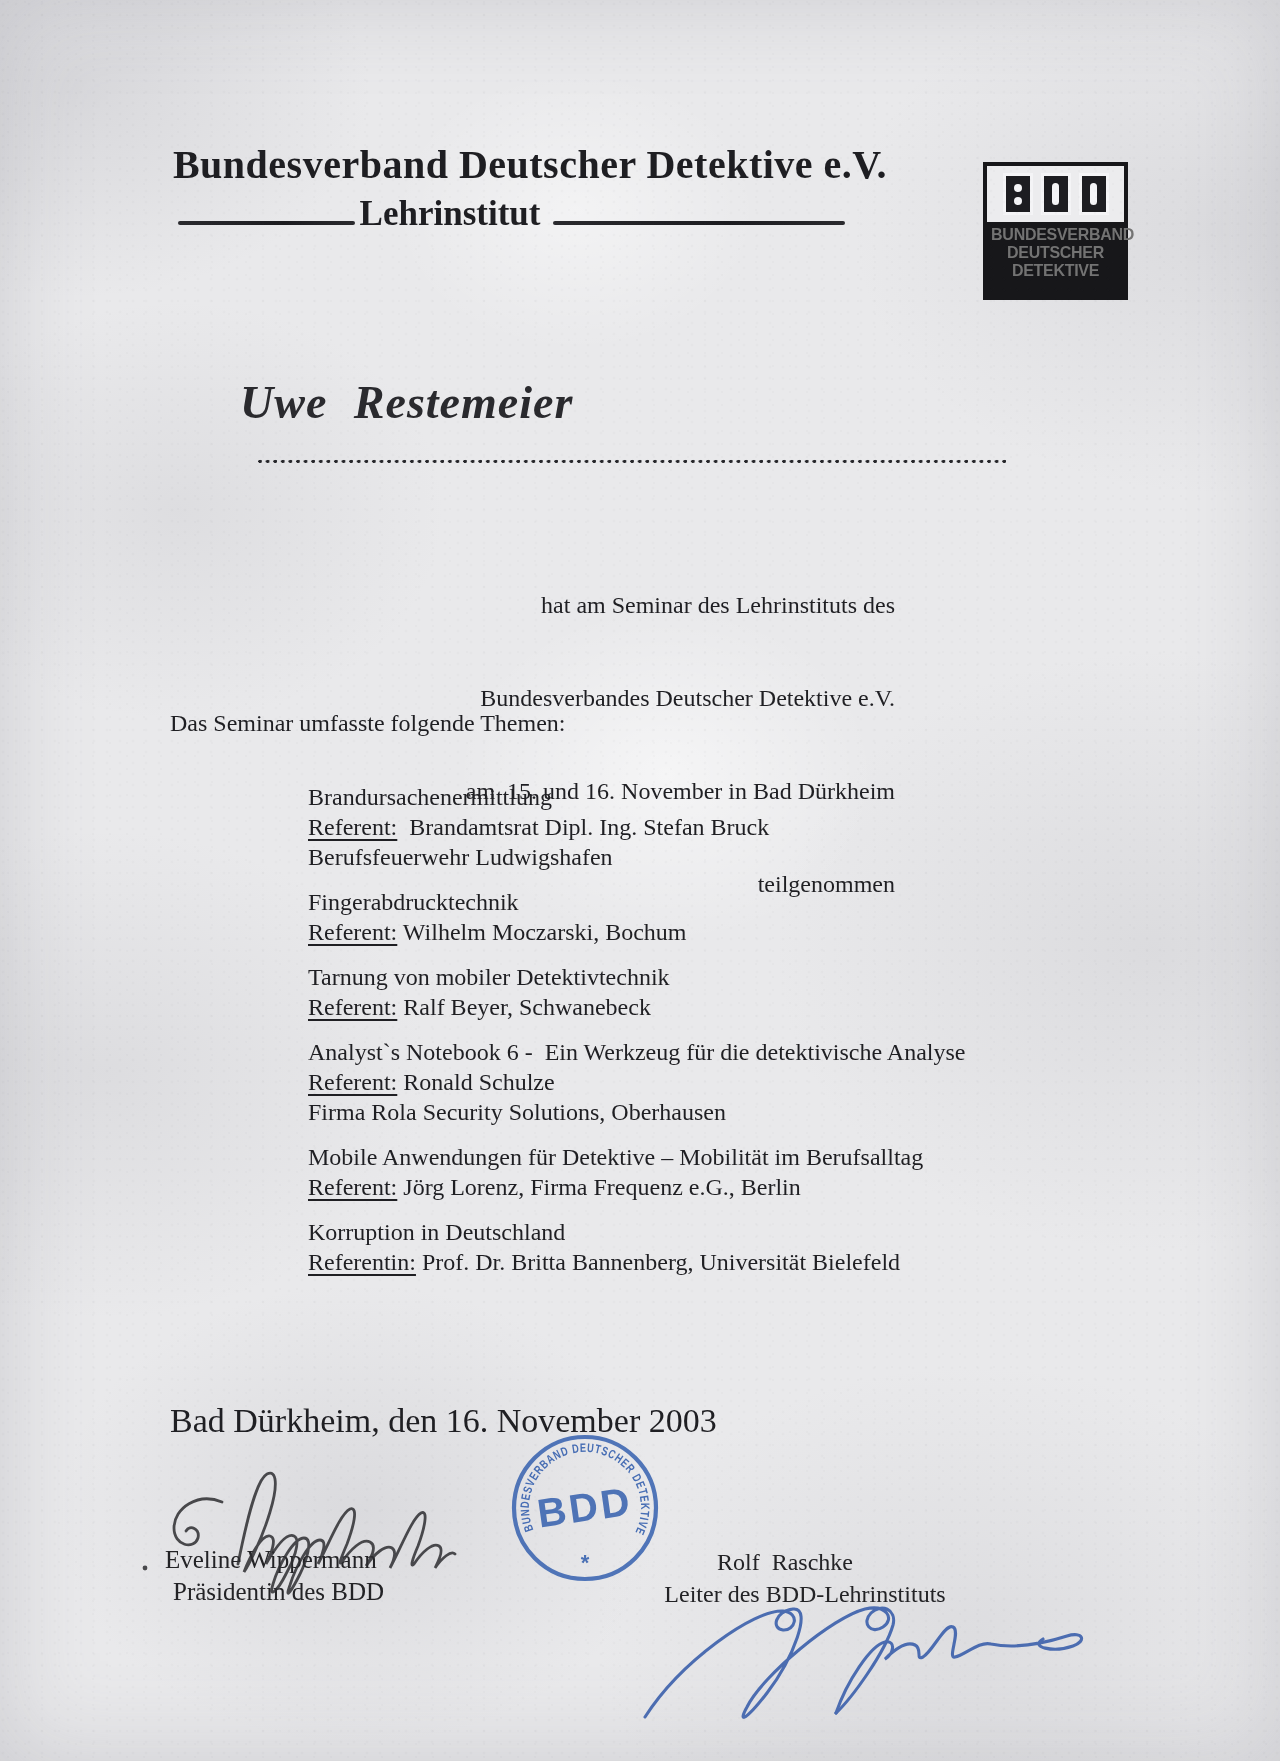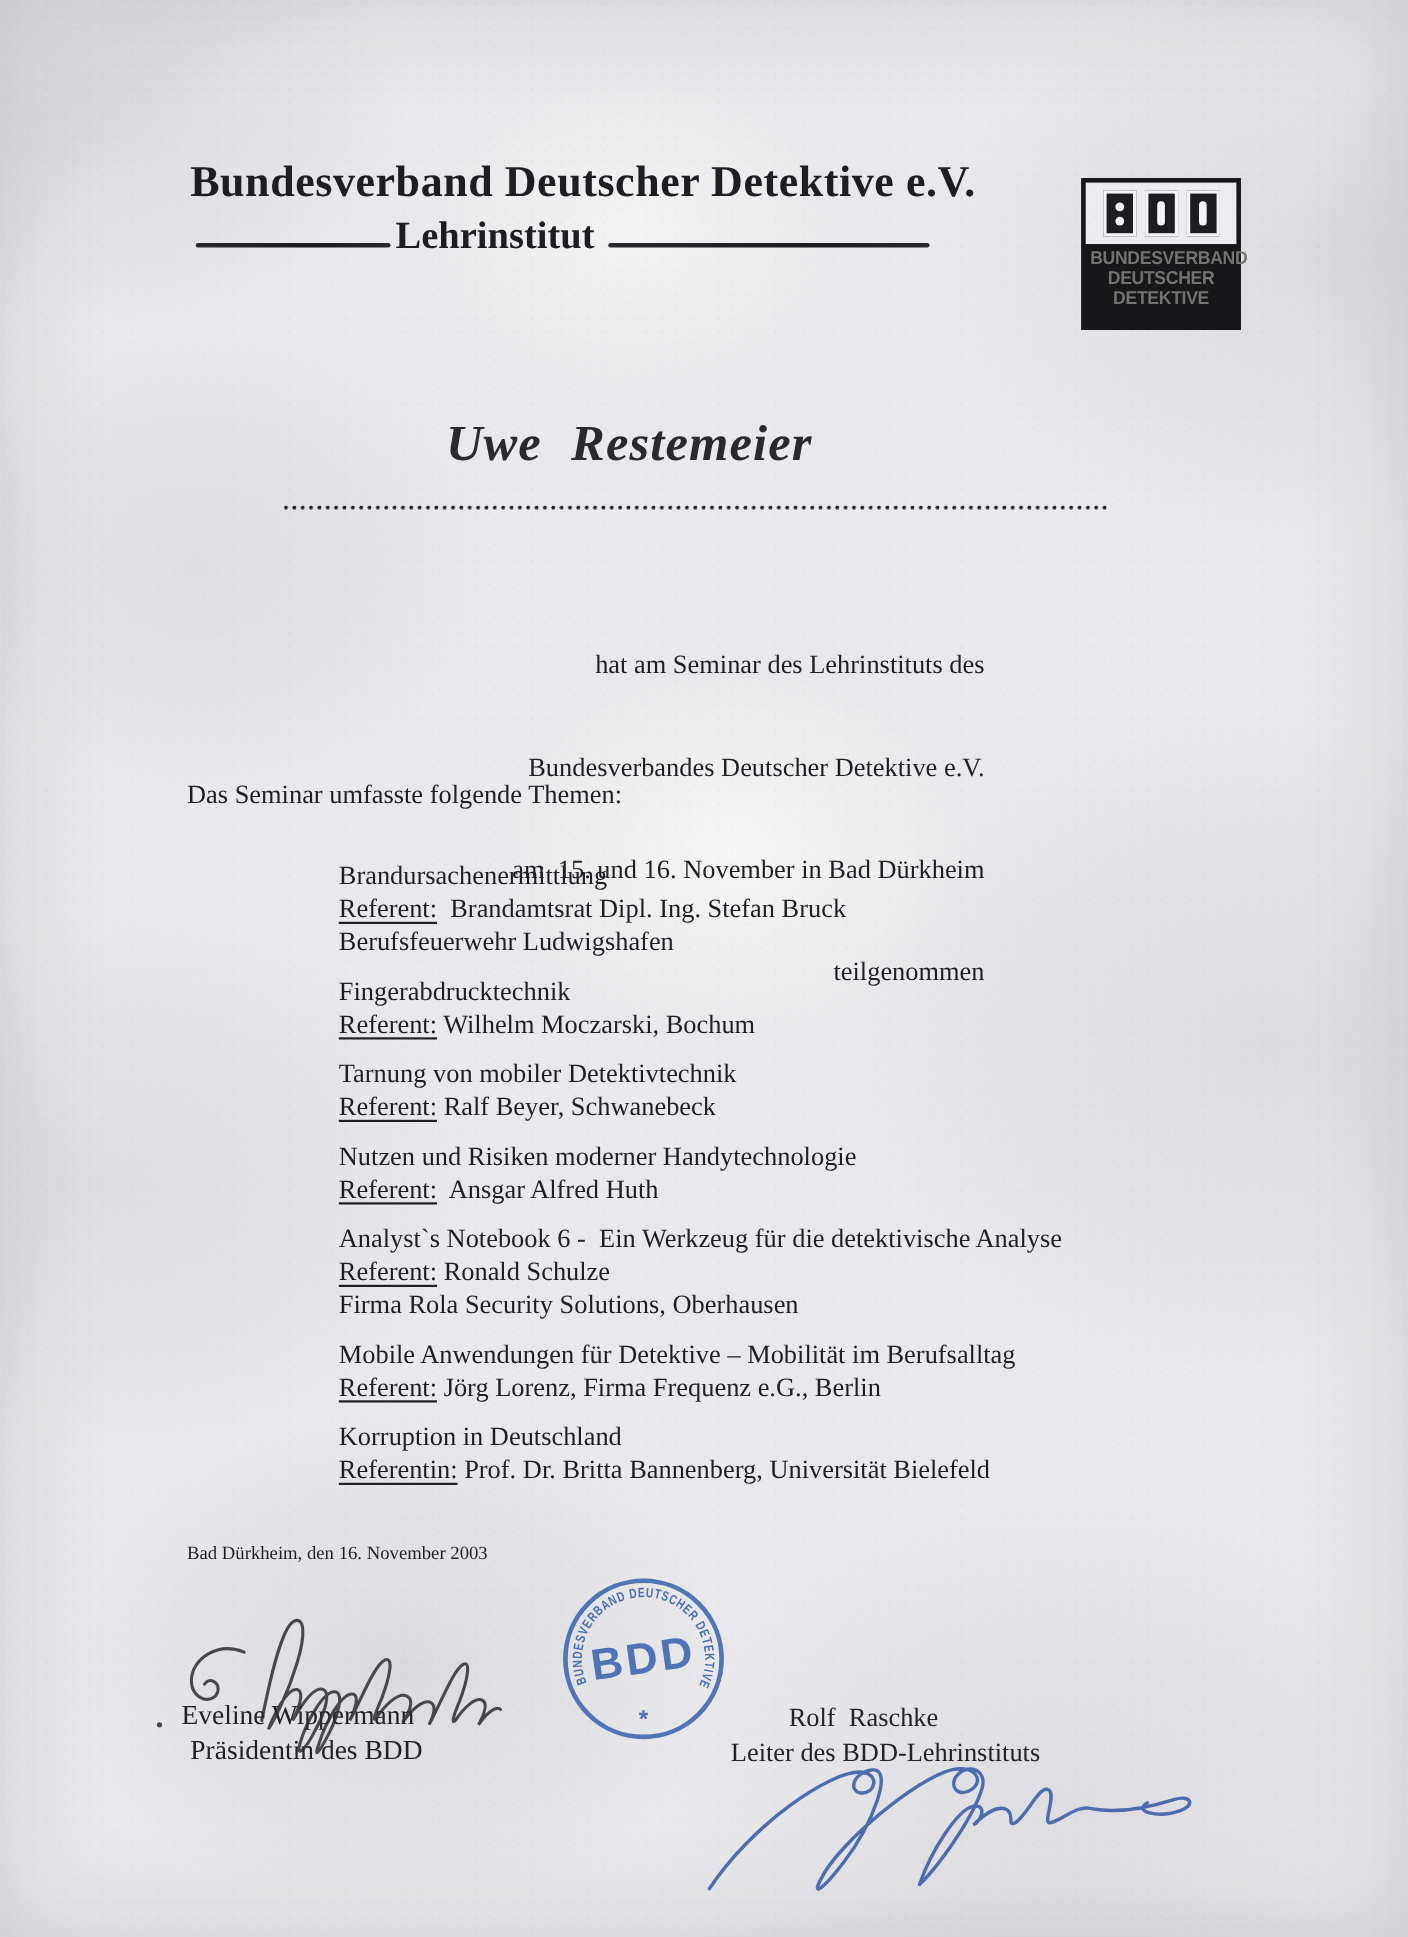--- a/index.html
+++ b/index.html
@@ -41,35 +41,35 @@
   .logo-top{background:#ececee;flex:0 0 56px;display:flex;align-items:center;justify-content:center;gap:8px;}
   .logo-sq{width:30px;height:42px;background:#1d1d21;border:3px solid #f4f4f6;box-sizing:border-box;
     position:relative;display:flex;flex-direction:column;align-items:center;justify-content:center;gap:5px;}
   .logo-sq .dot{width:8px;height:8px;border-radius:50%;background:#f4f4f6;}
   .logo-sq .bar{width:7px;height:22px;border-radius:4px;background:#f4f4f6;}
   .logo-bottom{flex:1;background:#17171a;color:#737373;text-align:center;
     font-family:"Liberation Sans",sans-serif;font-weight:bold;font-size:17px;line-height:18px;
     padding-top:4px;letter-spacing:-.3px;}
   .logo-bottom div{transform:scaleX(.94);}
   
-  .name{left:240px;top:376px;width:664px;text-align:center;
+  .name{left:240px;top:376px;width:664px;text-align:left;
     font-size:46px;font-weight:bold;font-style:italic;letter-spacing:1px;word-spacing:14px;color:#2a2a2e;}
   .dots{left:258px;top:459px;width:750px;height:5px;
     background-image:radial-gradient(circle at 2px 2.4px,#26262a 1.55px,transparent 1.95px);
     background-size:7.6px 5px;background-repeat:repeat-x;}
   
   .intro{left:195px;top:528px;width:700px;text-align:right;font-size:24px;line-height:31px;
     white-space:pre-wrap;color:#1f1f23;}
   .topics-heading{left:170px;top:710px;font-size:24px;color:#1f1f23;}
   .topics{left:308px;top:782px;width:760px;font-size:24px;line-height:30px;color:#1f1f23;}
   .topic{margin-bottom:15px;}
   .topic-line{white-space:pre-wrap;}
   .ref-label{text-decoration:underline;text-decoration-thickness:1.6px;text-underline-offset:3.5px;margin-top:28px;}
   
-  .dateline{left:170px;top:1402px;font-size:17px;color:#1f1f23;}
+  .dateline{left:170px;top:1402px;font-size:34px;color:#1f1f23;}
   .signer-name-left{left:165px;top:1546px;font-size:25px;}
   .signer-title-left{left:173px;top:1578px;font-size:25px;}
   .signer-name-right{left:717px;top:1549px;width:230px;text-align:left;font-size:24px;word-spacing:6px;}
   .signer-title-right{left:640px;top:1581px;width:330px;text-align:center;font-size:24px;}
   .sig{pointer-events:none;}
   svg text{font-family:"Liberation Sans",sans-serif;}
 </style>
 </head>
 <body>
 
@@ -118,24 +118,20 @@
       <div class="topic-line"><span class="ref-label">Referent:</span><span>  Brandamtsrat Dipl. Ing. Stefan Bruck</span></div>
       <div class="topic-line">Berufsfeuerwehr Ludwigshafen</div>
     </div>
     <div class="topic">
       <div class="topic-line">Fingerabdrucktechnik</div>
       <div class="topic-line"><span class="ref-label">Referent:</span><span> Wilhelm Moczarski, Bochum</span></div>
     </div>
     <div class="topic">
       <div class="topic-line">Tarnung von mobiler Detektivtechnik</div>
       <div class="topic-line"><span class="ref-label">Referent:</span><span> Ralf Beyer, Schwanebeck</span></div>
-    </div>
-    <div class="topic">
-      <div class="topic-line">Nutzen und Risiken moderner Handytechnologie</div>
-      <div class="topic-line"><span class="ref-label">Referent:</span><span>  Ansgar Alfred Huth</span></div>
     </div>
     <div class="topic">
       <div class="topic-line">Analyst`s Notebook 6 -  Ein Werkzeug für die detektivische Analyse</div>
       <div class="topic-line"><span class="ref-label">Referent:</span><span> Ronald Schulze</span></div>
       <div class="topic-line">Firma Rola Security Solutions, Oberhausen</div>
     </div>
     <div class="topic">
       <div class="topic-line">Mobile Anwendungen für Detektive – Mobilität im Berufsalltag</div>
       <div class="topic-line"><span class="ref-label">Referent:</span><span> Jörg Lorenz, Firma Frequenz e.G., Berlin</span></div>
     </div>

